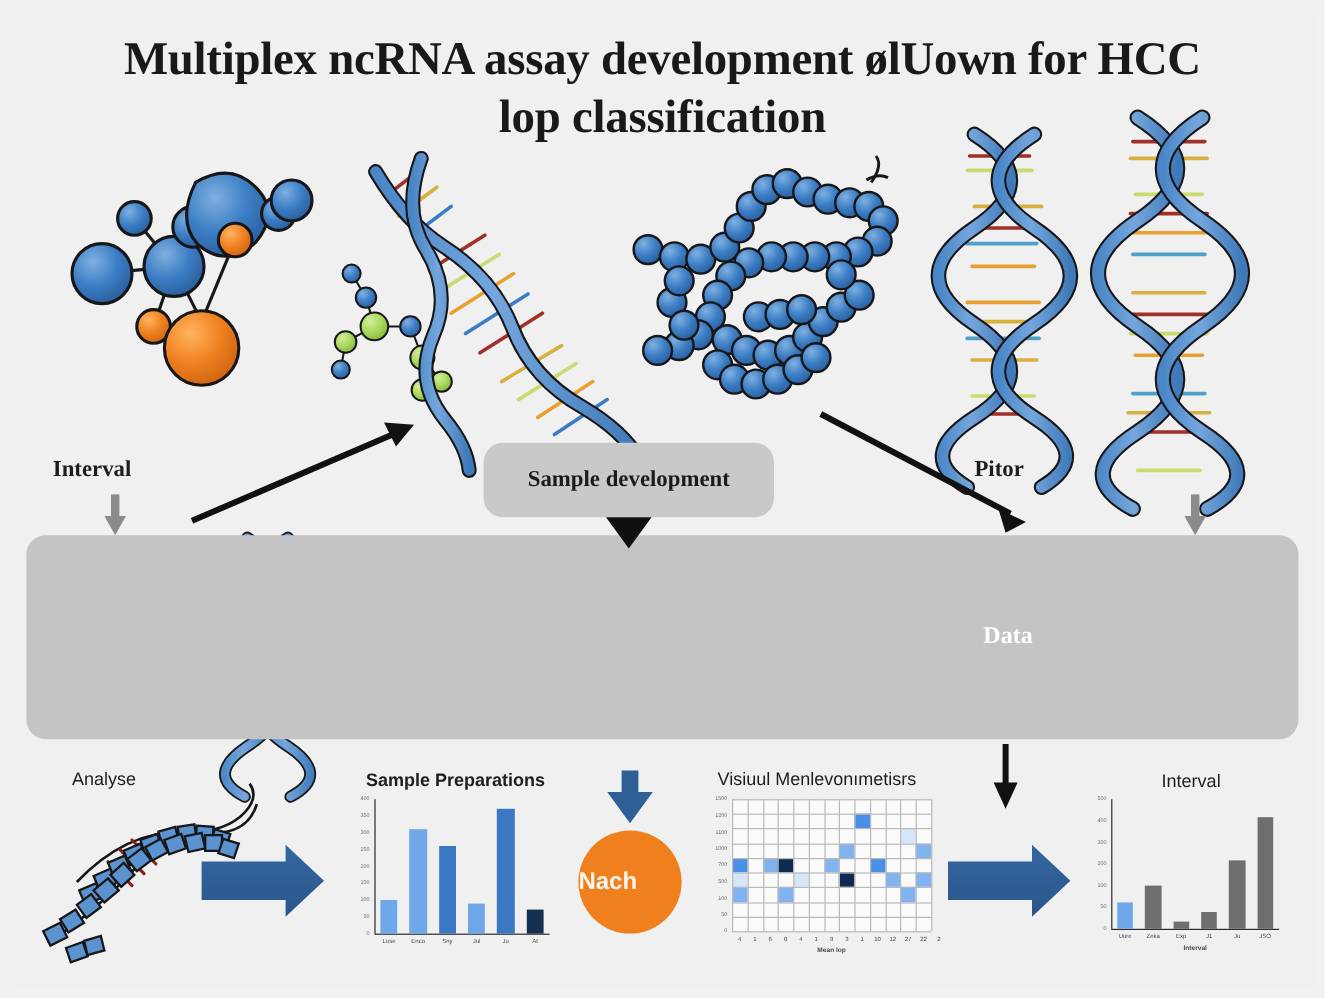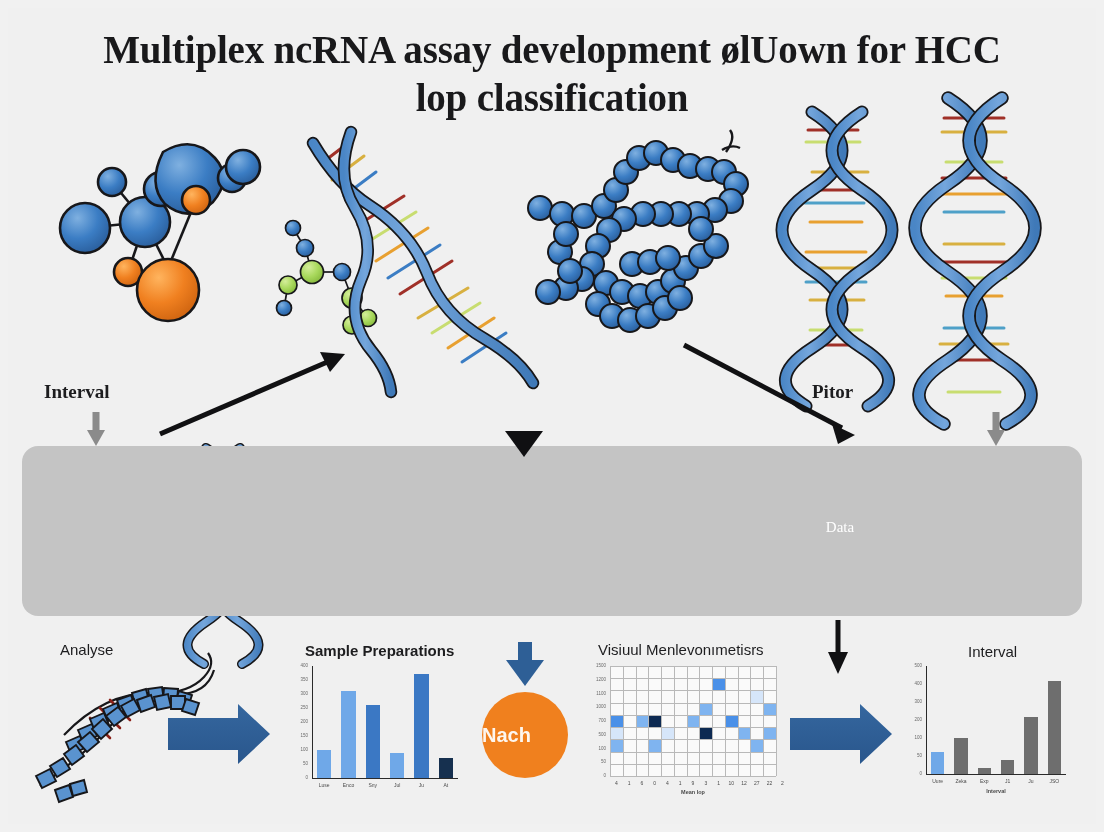--- a/index.html
+++ b/index.html
@@ -53,22 +53,22 @@
     left:22px;top:446px;width:1060px;height:170px;
     background:#c4c4c4;border-radius:16px;
   }
   .bandtext{
     font-family:"Liberation Serif",serif;font-weight:bold;
     font-size:19px;color:#19191b;text-align:center;line-height:1.3;
   }
   #txt-assay{left:420px;top:505px;width:200px;}
   #txt-data{
     left:800px;top:519px;width:80px;text-align:center;
-    font-family:"Liberation Serif",serif;font-weight:normal;
-    font-size:15px;color:#ffffff;z-index:4;
+    font-family:"Liberation Serif",serif;font-weight:bold;
+    font-size:20px;color:#ffffff;z-index:4;
   }
 
   
   .rowlabel{
     font-family:"Liberation Sans",sans-serif;font-weight:normal;
     font-size:15px;color:#1d1d1f;white-space:nowrap;
   }
   #lbl-analyse{left:60px;top:641px;}
   #lbl-sampleprep{left:305px;top:642px;font-weight:bold;}
   #lbl-visual{left:598px;top:641px;}
@@ -466,20 +466,23 @@
       <line x1="525" y1="642" x2="525" y2="664" stroke="#2e5f96" stroke-width="14"></line>
       <polygon points="525,686 506,660 544,660" fill="#2e5f96"></polygon>
     </g>
     <g>
       <line x1="838" y1="620" x2="838" y2="656" stroke="#111113" stroke-width="5"></line>
       <polygon points="838,674 828,652 848,652" fill="#111113"></polygon>
     </g>
   </svg>
 
   <div class="abs" id="band"></div>
+  <div class="abs" id="pill-sample">
+    <span>Sample development</span>
+  </div>
   <div class="abs" id="pill-tri"></div>
 
   <div class="abs seclabel" id="lbl-multiplex">Interval</div>
   <div class="abs seclabel" id="lbl-pitor">Pitor</div>
 
   <div class="abs" id="txt-data">Data</div>
 
   <div class="abs rowlabel" id="lbl-analyse">Analyse</div>
   <div class="abs rowlabel" id="lbl-sampleprep">Sample Preparations</div>
   <div class="abs rowlabel" id="lbl-visual">Visiuul Menlevonımetisrs</div>

